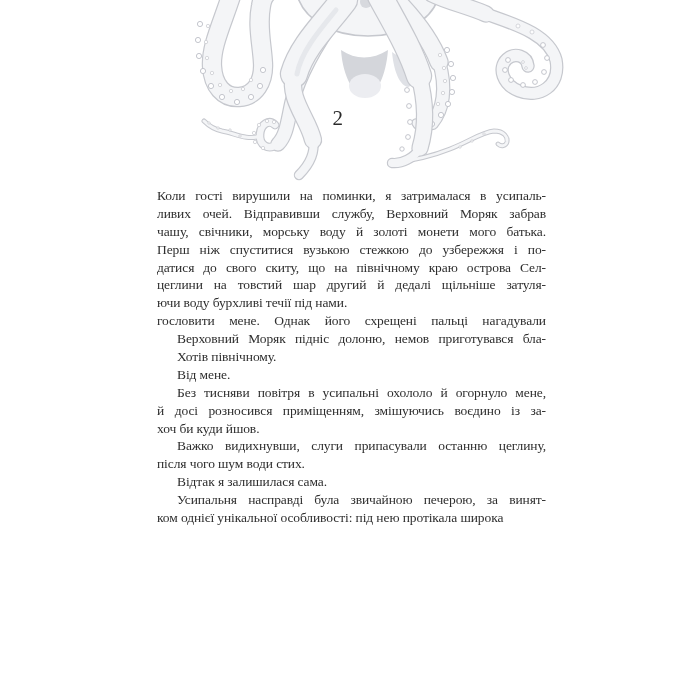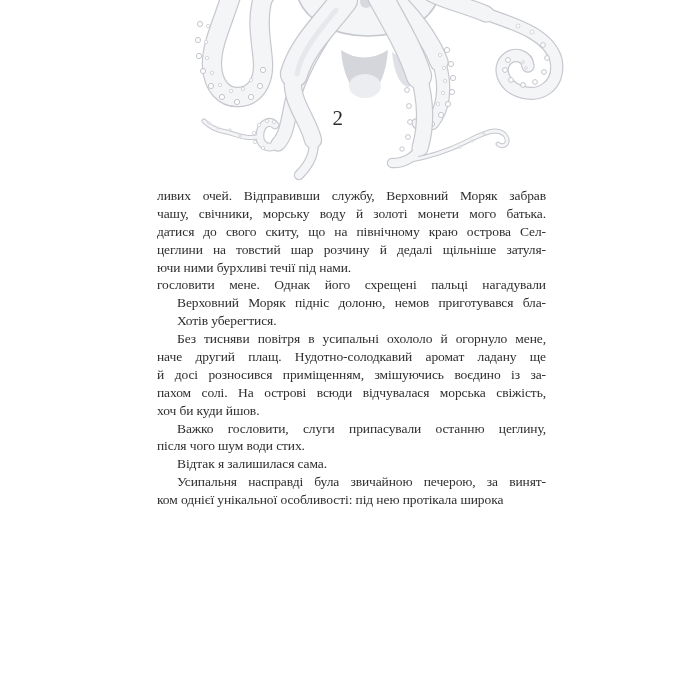--- a/index.html
+++ b/index.html
@@ -213,33 +213,34 @@
         <path d="M294,74 C288,100 308,118 313,140" stroke-width="16"></path>
         <path d="M313,140 C316,156 306,168 299,175" stroke-width="8"></path>
       </g>
       <path d="M336,10 C318,32 301,52 297,74" fill="none" stroke="#e6e8ec" stroke-width="5" stroke-linecap="round"></path>
     </g>
   </svg>
 
   <div class="chapter-number">2</div>
 
   <div class="text-block">
+      <div class="line jl">Коли гості вирушили на поминки, я затрималася в усипаль-</div>
       <div class="line jl">ливих очей. Відправивши службу, Верховний Моряк забрав</div>
       <div class="line jl">чашу, свічники, морську воду й золоті монети мого батька.</div>
+      <div class="line jl">Перш ніж спуститися вузькою стежкою до узбережжя і по-</div>
       <div class="line jl">датися до свого скиту, що на північному краю острова Сел-</div>
-      <div class="line jl">цеглини на товстий шар розчину й дедалі щільніше затуля-</div>
-      <div class="line">ючи ними бурхливі течії під нами.</div>
+      <div class="line jl">цеглини на товстий шар другий й дедалі щільніше затуля-</div>
+      <div class="line">ючи воду бурхливі течії під нами.</div>
       <div class="line jl">гословити мене. Однак його схрещені пальці нагадували</div>
       <div class="line jl ind">Верховний Моряк підніс долоню, немов приготувався бла-</div>
-      <div class="line ind">Хотів уберегтися.</div>
+      <div class="line ind">Хотів північному.</div>
+      <div class="line ind">Від мене.</div>
       <div class="line jl ind">Без тисняви повітря в усипальні охололо й огорнуло мене,</div>
-      <div class="line jl">наче другий плащ. Нудотно-солодкавий аромат ладану ще</div>
       <div class="line jl">й досі розносився приміщенням, змішуючись воєдино із за-</div>
-      <div class="line jl">пахом солі. На острові всюди відчувалася морська свіжість,</div>
       <div class="line">хоч би куди йшов.</div>
-      <div class="line jl ind">Важко гословити, слуги припасували останню цеглину,</div>
+      <div class="line jl ind">Важко видихнувши, слуги припасували останню цеглину,</div>
       <div class="line">після чого шум води стих.</div>
       <div class="line ind">Відтак я залишилася сама.</div>
       <div class="line jl ind">Усипальня насправді була звичайною печерою, за винят-</div>
       <div class="line">ком однієї унікальної особливості: під нею протікала широка</div>
     </div>
 
 </div>
 
 </body></html>

